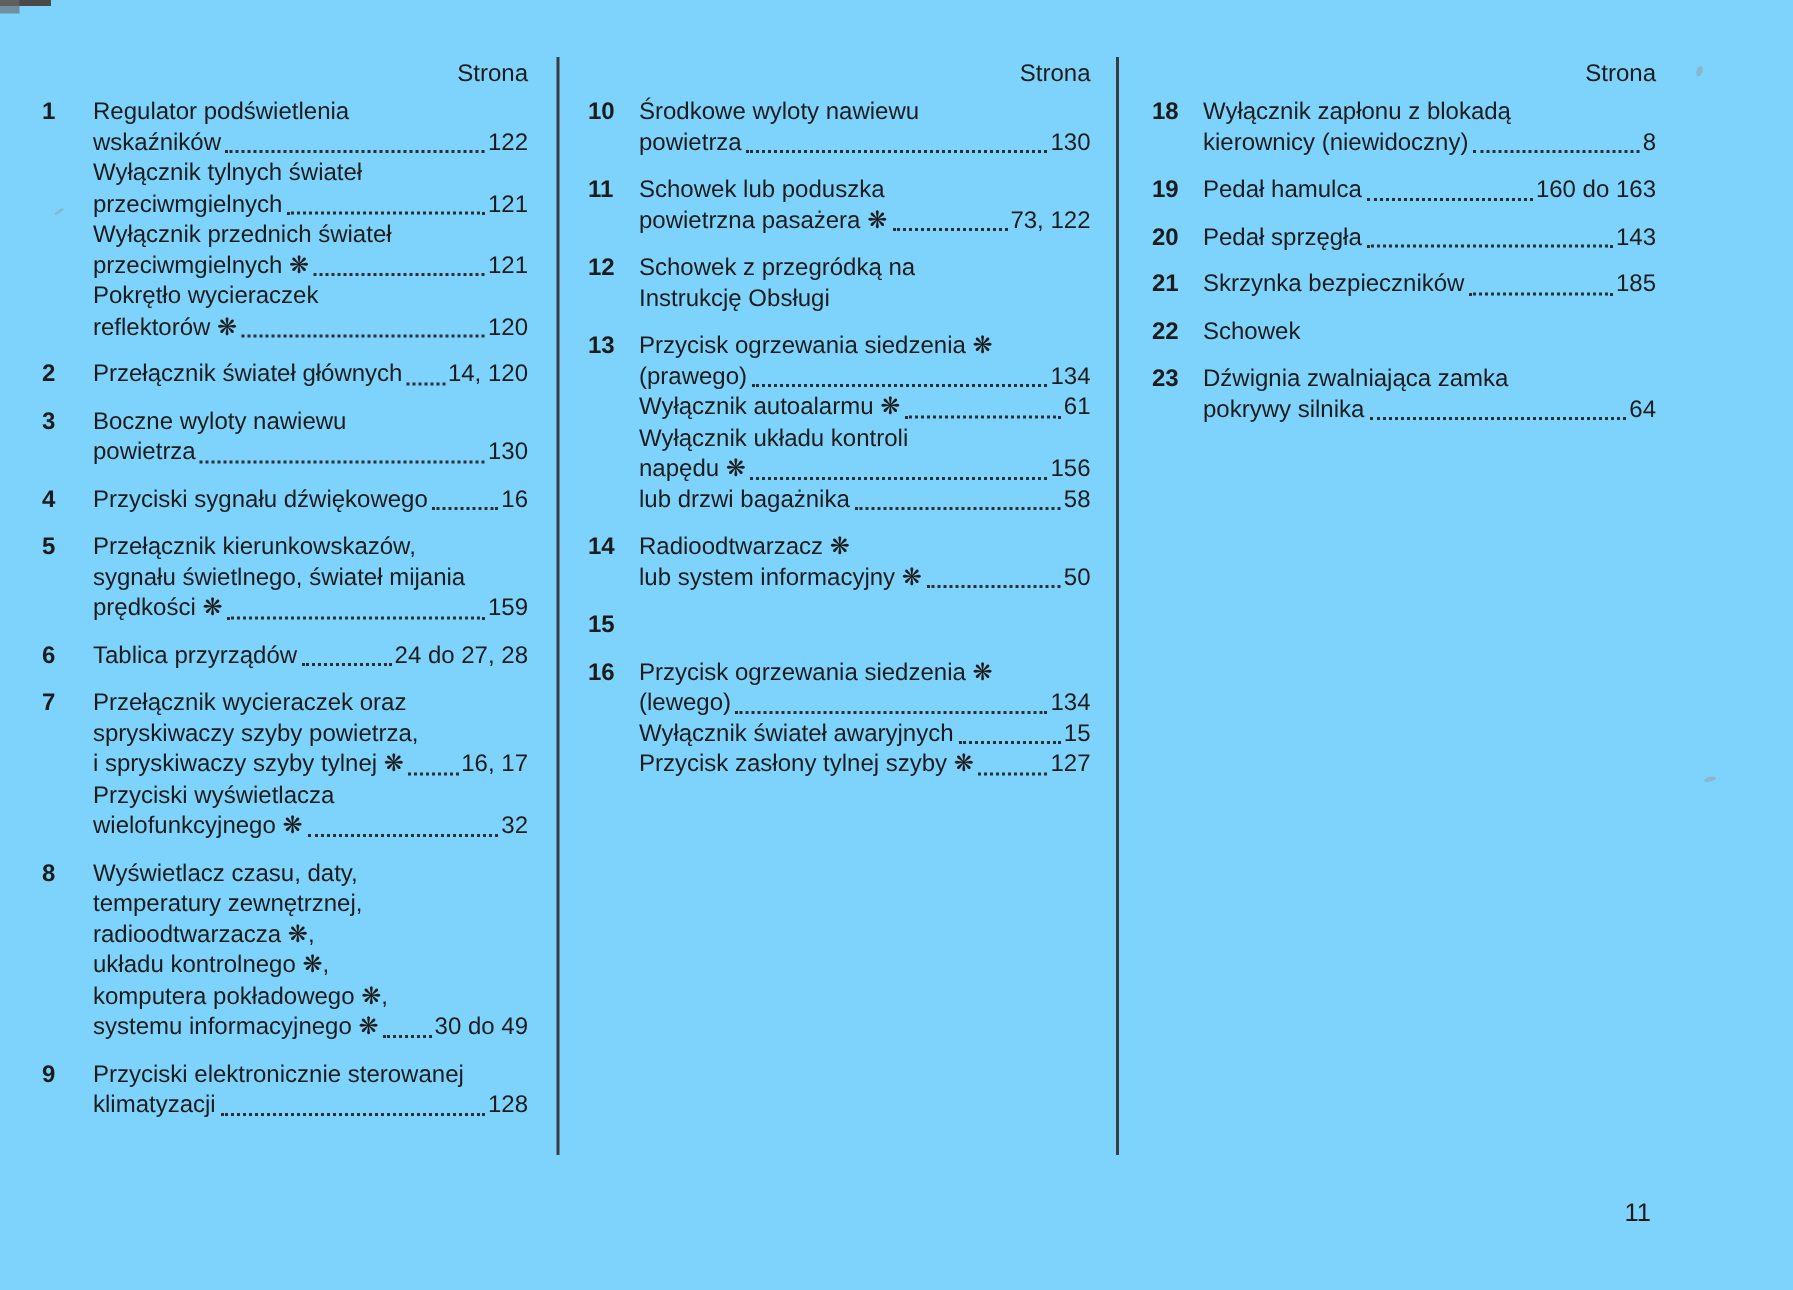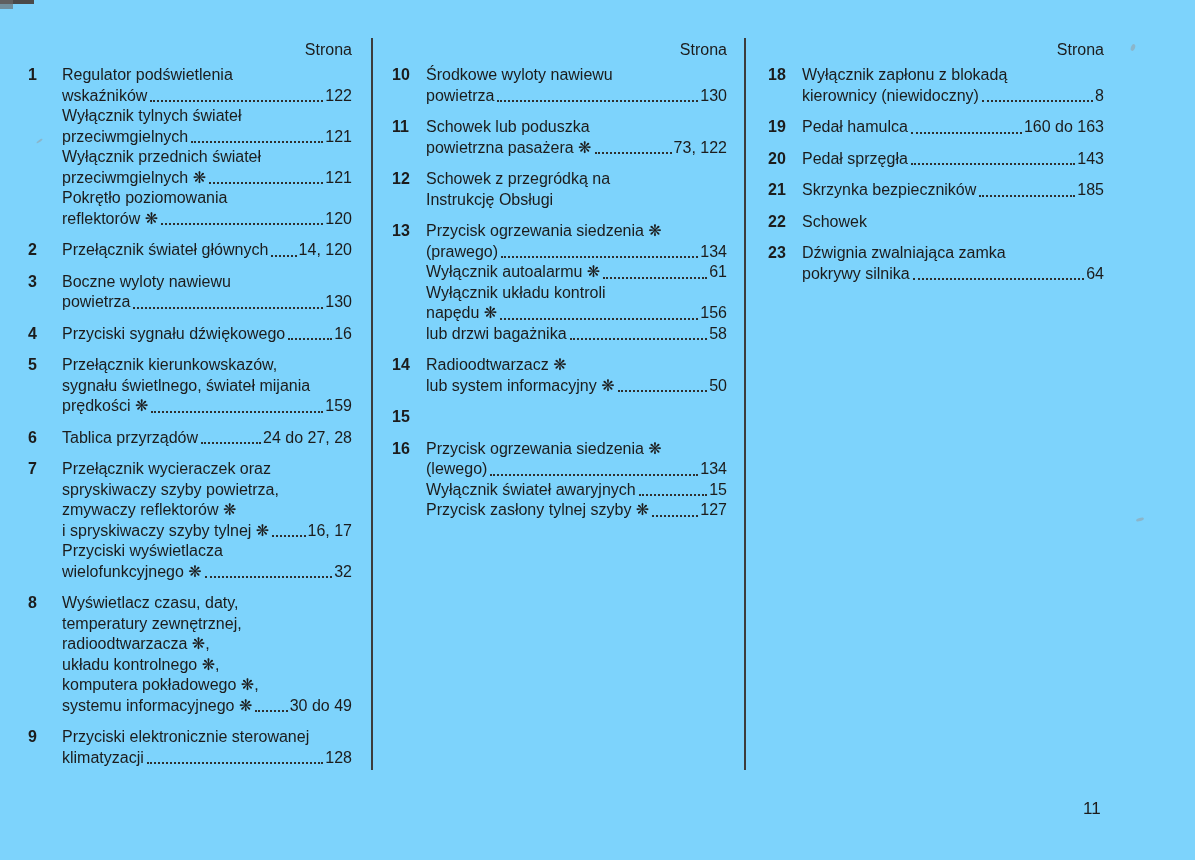--- a/index.html
+++ b/index.html
@@ -105,21 +105,21 @@
             </div>
             <div class="line">
               <span class="txt">Wyłącznik przednich świateł</span>
             </div>
             <div class="line">
               <span class="txt">przeciwmgielnych ❋</span>
               <span class="leader"></span>
               <span class="pref">121</span>
             </div>
             <div class="line">
-              <span class="txt">Pokrętło poziomowania</span>
+              <span class="txt">Pokrętło wycieraczek</span>
             </div>
             <div class="line">
               <span class="txt">reflektorów ❋</span>
               <span class="leader"></span>
               <span class="pref">120</span>
             </div>
           </div>
         </div>
         <div class="item">
           <span class="num">2</span>
@@ -181,23 +181,20 @@
           </div>
         </div>
         <div class="item">
           <span class="num">7</span>
           <div class="content">
             <div class="line">
               <span class="txt">Przełącznik wycieraczek oraz</span>
             </div>
             <div class="line">
               <span class="txt">spryskiwaczy szyby powietrza,</span>
-            </div>
-            <div class="line">
-              <span class="txt">zmywaczy reflektorów ❋</span>
             </div>
             <div class="line">
               <span class="txt">i spryskiwaczy szyby tylnej ❋</span>
               <span class="leader"></span>
               <span class="pref">16, 17</span>
             </div>
             <div class="line">
               <span class="txt">Przyciski wyświetlacza</span>
             </div>
             <div class="line">

